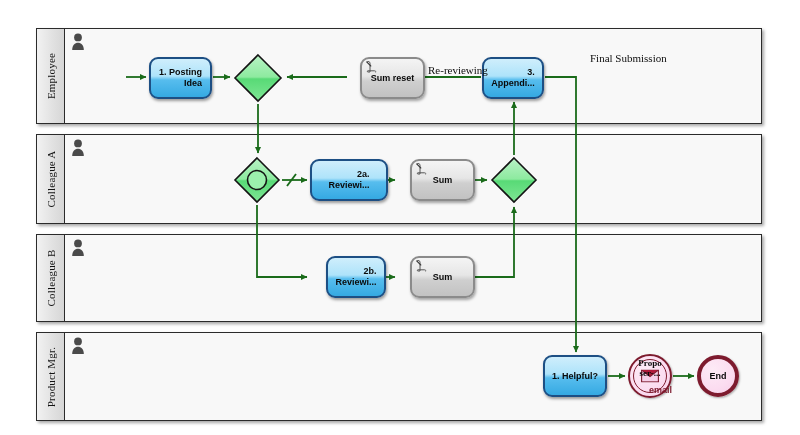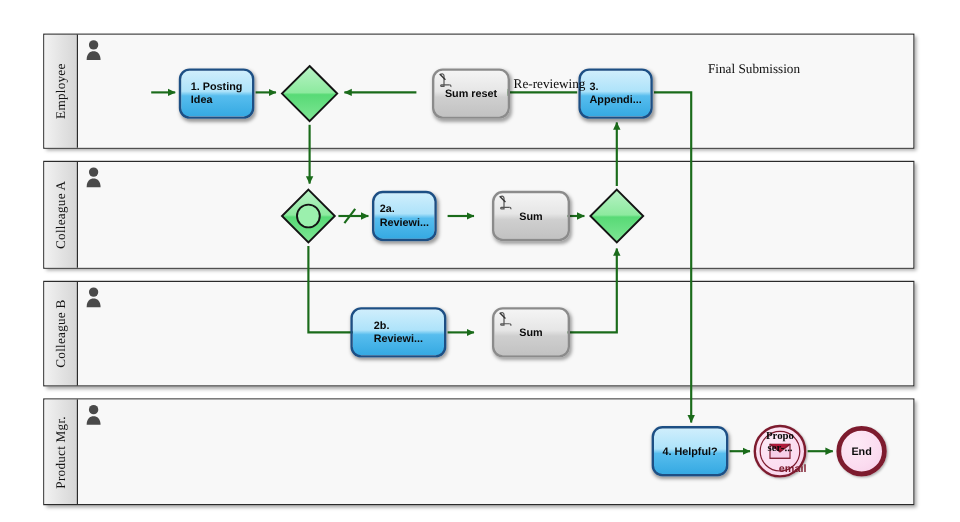--- a/index.html
+++ b/index.html
@@ -77,21 +77,21 @@
   }
   
   .task {
     border-radius: 9px;
     border: 2px solid #1d4f84;
     background: linear-gradient(to bottom, #cfeefc 0%, #aee3fa 45%, #57bdee 55%, #35a9e2 100%);
     box-shadow: 1px 2px 3px rgba(0,0,0,0.38);
     display: flex;
     align-items: center;
     justify-content: center;
-    text-align: left;
+    text-align: right;
   }
   .task .tlabel {
     font-family: "Liberation Sans", sans-serif;
     font-size: 9px;
     font-weight: bold;
     color: #0a0a0a;
     line-height: 11px;
     padding: 0 2px;
     white-space: pre-line;
   }
@@ -334,56 +334,56 @@
           <stop offset="48%" stop-color="#8dea9f"></stop>
           <stop offset="52%" stop-color="#58da76"></stop>
           <stop offset="100%" stop-color="#7fe695"></stop>
         </linearGradient>
       </defs>
       <path d="M24,2 L46,24 L24,46 L2,24 Z" fill="url(#gwg2)" stroke="#141414" stroke-width="1.6"></path>
       <circle cx="24" cy="24" r="9.5" fill="#9bf0ad" stroke="#141414" stroke-width="1.6"></circle>
     </svg>
   </div>
 
-  <div class="node task" style="left:310px; top:159px; width:54px; height:42px;">
+  <div class="node task" style="left:310px; top:159px; width:78px; height:42px;">
     <span class="tlabel">2a.
 Reviewi...</span>
   </div>
 
   <div class="node stask" style="left:398px; top:159px; width:65px; height:42px;">
     <svg class="script-icon" viewBox="0 0 14 14">
       <path d="M2,2 C3.4,1 5,1.6 5,3.2 L5,12 L3,12 C2,12 2,10.8 2.8,10.8 L9.6,10.8" fill="none" stroke="#555" stroke-width="1"></path>
       <path d="M9.6,10.8 C10.6,10.8 11,11.6 10.6,12.4" fill="none" stroke="#555" stroke-width="1"></path>
       <path d="M1.4,1.6 L6.2,6.4" stroke="#333" stroke-width="1.1" fill="none"></path>
     </svg>
     <span class="tlabel">Sum</span>
   </div>
 
   <div class="gateway" style="left:490px; top:156px; width:48px; height:48px;">
     <svg width="48" height="48" viewBox="0 0 48 48">
       <path d="M24,2 L46,24 L24,46 L2,24 Z" fill="url(#gwg2)" stroke="#141414" stroke-width="1.6"></path>
     </svg>
   </div>
 
-  <div class="node task" style="left:292px; top:256px; width:80px; height:42px;">
+  <div class="node task" style="left:326px; top:256px; width:60px; height:42px;">
     <span class="tlabel">2b.
 Reviewi...</span>
   </div>
 
   <div class="node stask" style="left:398px; top:256px; width:65px; height:42px;">
     <svg class="script-icon" viewBox="0 0 14 14">
       <path d="M2,2 C3.4,1 5,1.6 5,3.2 L5,12 L3,12 C2,12 2,10.8 2.8,10.8 L9.6,10.8" fill="none" stroke="#555" stroke-width="1"></path>
       <path d="M9.6,10.8 C10.6,10.8 11,11.6 10.6,12.4" fill="none" stroke="#555" stroke-width="1"></path>
       <path d="M1.4,1.6 L6.2,6.4" stroke="#333" stroke-width="1.1" fill="none"></path>
     </svg>
     <span class="tlabel">Sum</span>
   </div>
 
   <div class="node task" style="left:543px; top:355px; width:64px; height:42px;">
-    <span class="tlabel">4. Helpful?</span>
+    <span class="tlabel">1. Helpful?</span>
   </div>
 
   <div class="node event ev-msg-outer" style="left:628px; top:354px; width:44px; height:44px;">
     <div class="ev-msg-inner"></div>
     <svg class="msg-glyph" viewBox="0 0 18 13">
       <rect x="0.6" y="0.6" width="16.8" height="11.8" fill="#f6cfe8" stroke="#7d1b2e" stroke-width="1.1"></rect>
       <path d="M0.6,0.6 L9,7 L17.4,0.6" fill="#b01a3a" stroke="#7d1b2e" stroke-width="1.1"></path>
     </svg>
   </div>
   <div class="ev-overlay-text" style="left:628px; top:358px; width:44px;">Propo

